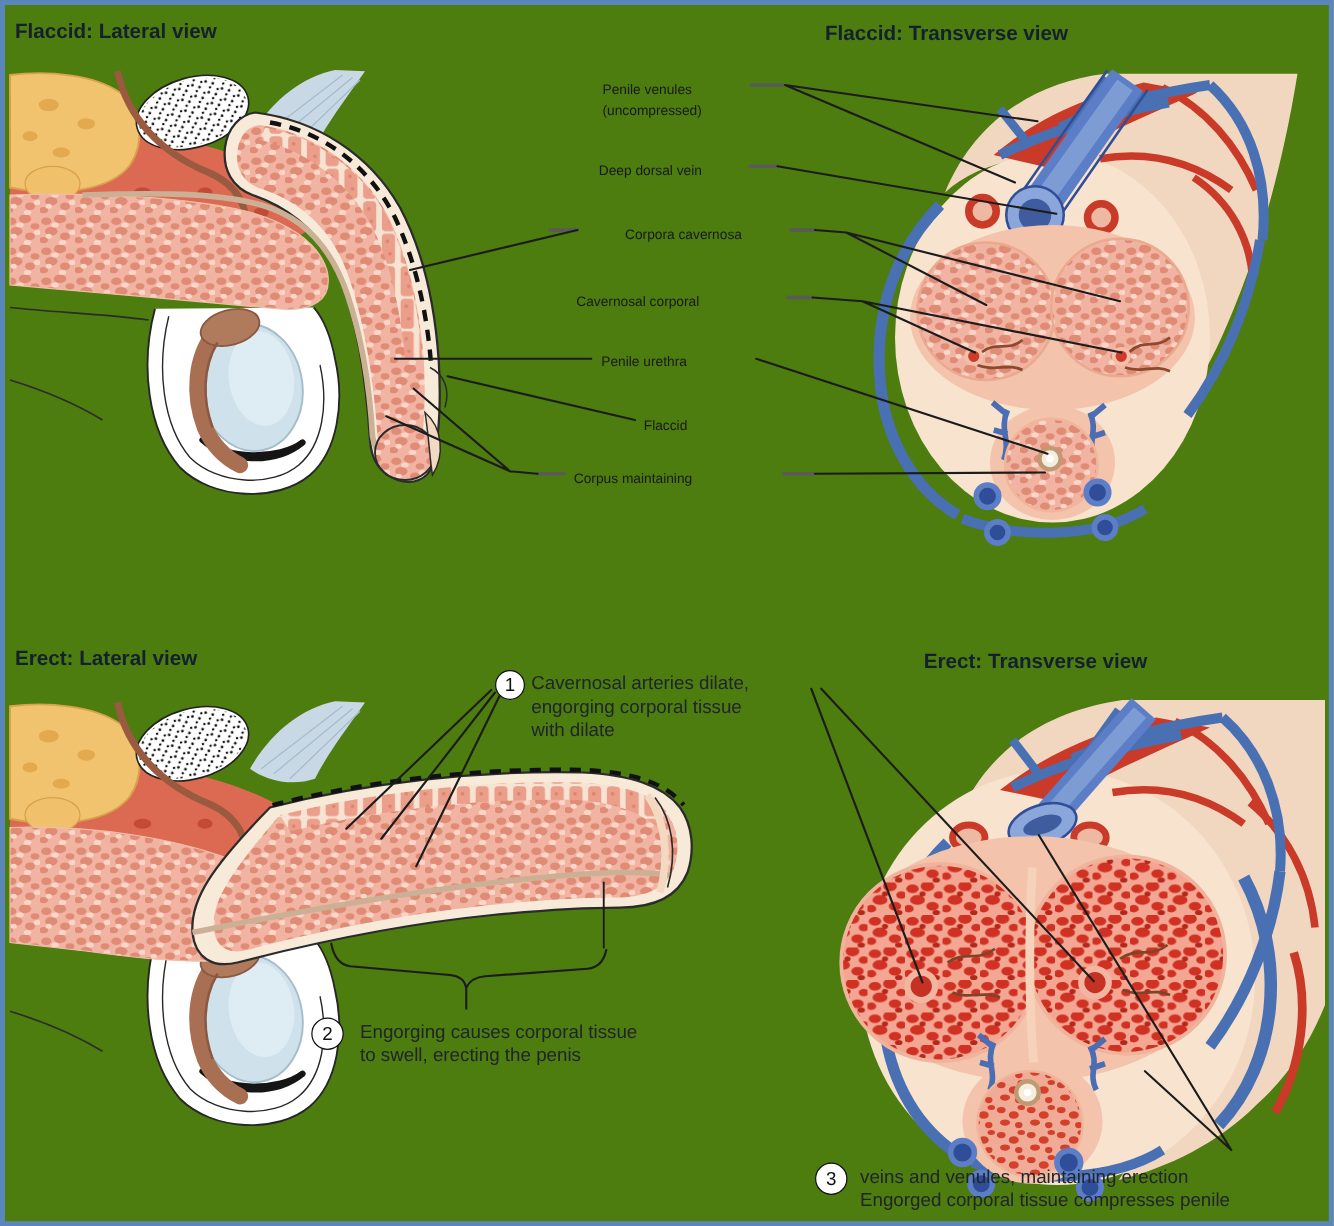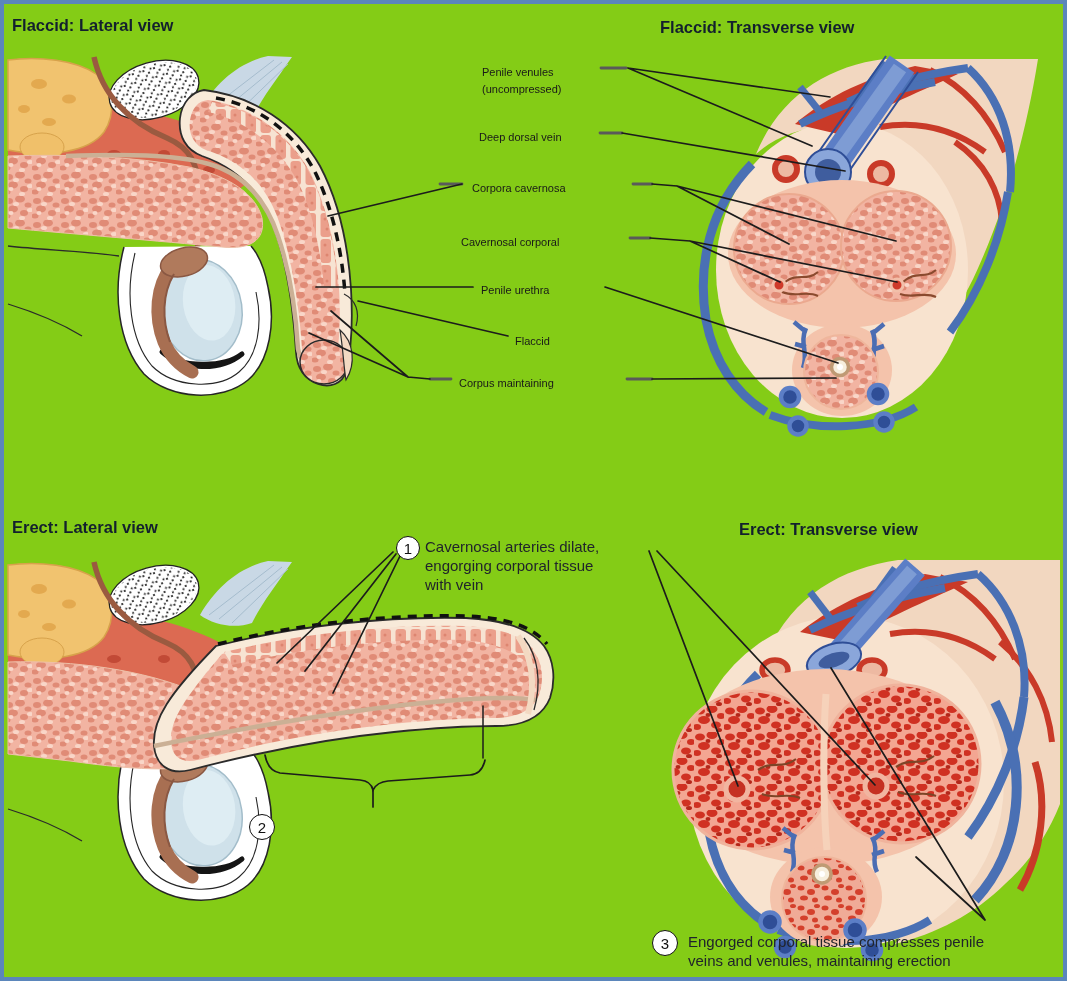--- a/index.html
+++ b/index.html
@@ -1,16 +1,16 @@
 <!DOCTYPE html>
 <html><head>
 <meta charset="utf-8">
 <style>
   html,body{margin:0;padding:0;background:#e8e8e8;}
-  .figure{position:relative;width:1067px;height:981px;background:#84cc16;border:4px solid #5b86bb;box-sizing:border-box;overflow:hidden;font-family:"Liberation Sans",sans-serif;}
+  .figure{position:relative;width:1067px;height:981px;background:#4d7c0f;border:4px solid #5b86bb;box-sizing:border-box;overflow:hidden;font-family:"Liberation Sans",sans-serif;}
   svg.art{position:absolute;left:0;top:0;z-index:1;}
   .title{position:absolute;z-index:3;font-size:16.5px;font-weight:bold;color:#13202e;white-space:nowrap;}
   .lbl{position:absolute;z-index:3;font-size:11px;color:#191919;line-height:17px;white-space:nowrap;}
   .step-text{position:absolute;z-index:3;font-size:15px;color:#20242b;line-height:19px;white-space:nowrap;}
   .num{position:absolute;z-index:3;width:24px;height:24px;border:1.8px solid #111;border-radius:50%;background:#fff;display:flex;align-items:center;justify-content:center;font-size:15px;color:#111;box-sizing:border-box;}
 </style>
 </head>
 <body>
 
 <div class="figure">
@@ -252,44 +252,48 @@
 <div class="title" style="left:8px;top:514px">Erect: Lateral view</div>
 <div class="title" style="left:735px;top:516px">Erect: Transverse view</div>
 
 <div class="lbl" style="left:478px;top:60px">
   <div>Penile venules</div>
   <div>(uncompressed)</div>
 </div>
 <div class="lbl" style="left:475px;top:125px">
   <div>Deep dorsal vein</div>
 </div>
-<div class="lbl" style="left:468px;top:176px">
+<div class="lbl" style="left:496px;top:176px">
   <div>Corpora cavernosa</div>
 </div>
 <div class="lbl" style="left:457px;top:230px">
   <div>Cavernosal corporal</div>
 </div>
 <div class="lbl" style="left:477px;top:278px">
   <div>Penile urethra</div>
 </div>
 <div class="lbl" style="left:511px;top:329px">
   <div>Flaccid</div>
 </div>
 <div class="lbl" style="left:455px;top:371px">
   <div>Corpus maintaining</div>
 </div>
 
 <div class="num" style="left:392px;top:532px">1</div>
 <div class="step-text" style="left:421px;top:533px">
   <div>Cavernosal arteries dilate,</div>
   <div>engorging corporal tissue</div>
-  <div>with vein</div>
+  <div>with dilate</div>
 </div>
 
 <div class="num" style="left:245px;top:810px;width:26px;height:26px">2</div>
+<div class="step-text" style="left:284px;top:812px">
+  <div>Engorging causes corporal tissue</div>
+  <div>to swell, erecting the penis</div>
+</div>
 
 <div class="num" style="left:648px;top:926px;width:26px;height:26px">3</div>
 <div class="step-text" style="left:684px;top:928px">
+  <div>veins and venules, maintaining erection</div>
   <div>Engorged corporal tissue compresses penile</div>
-  <div>veins and venules, maintaining erection</div>
 </div>
 
 </div>
 
 </body></html>

